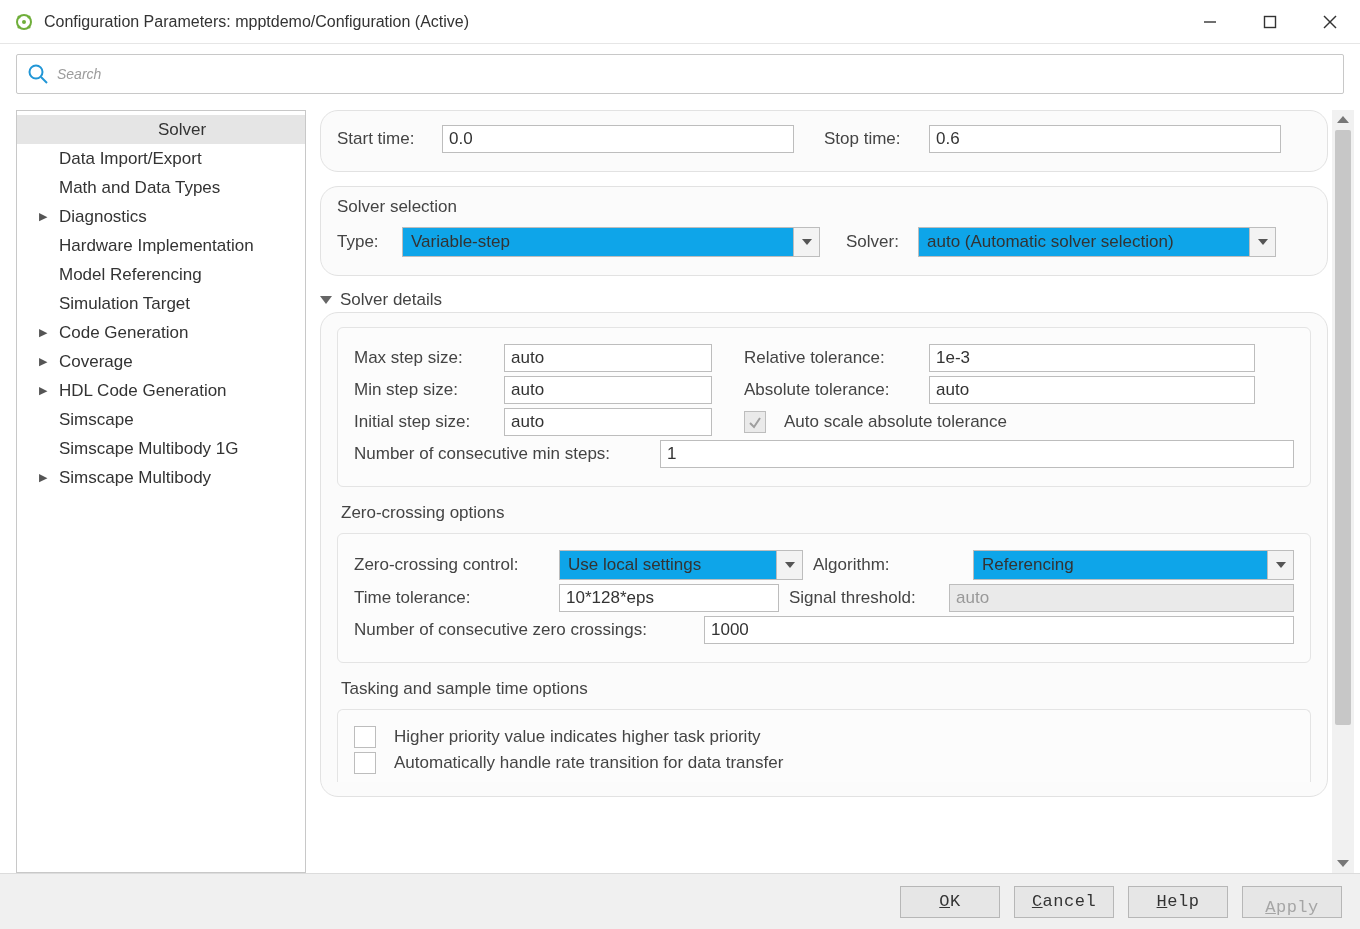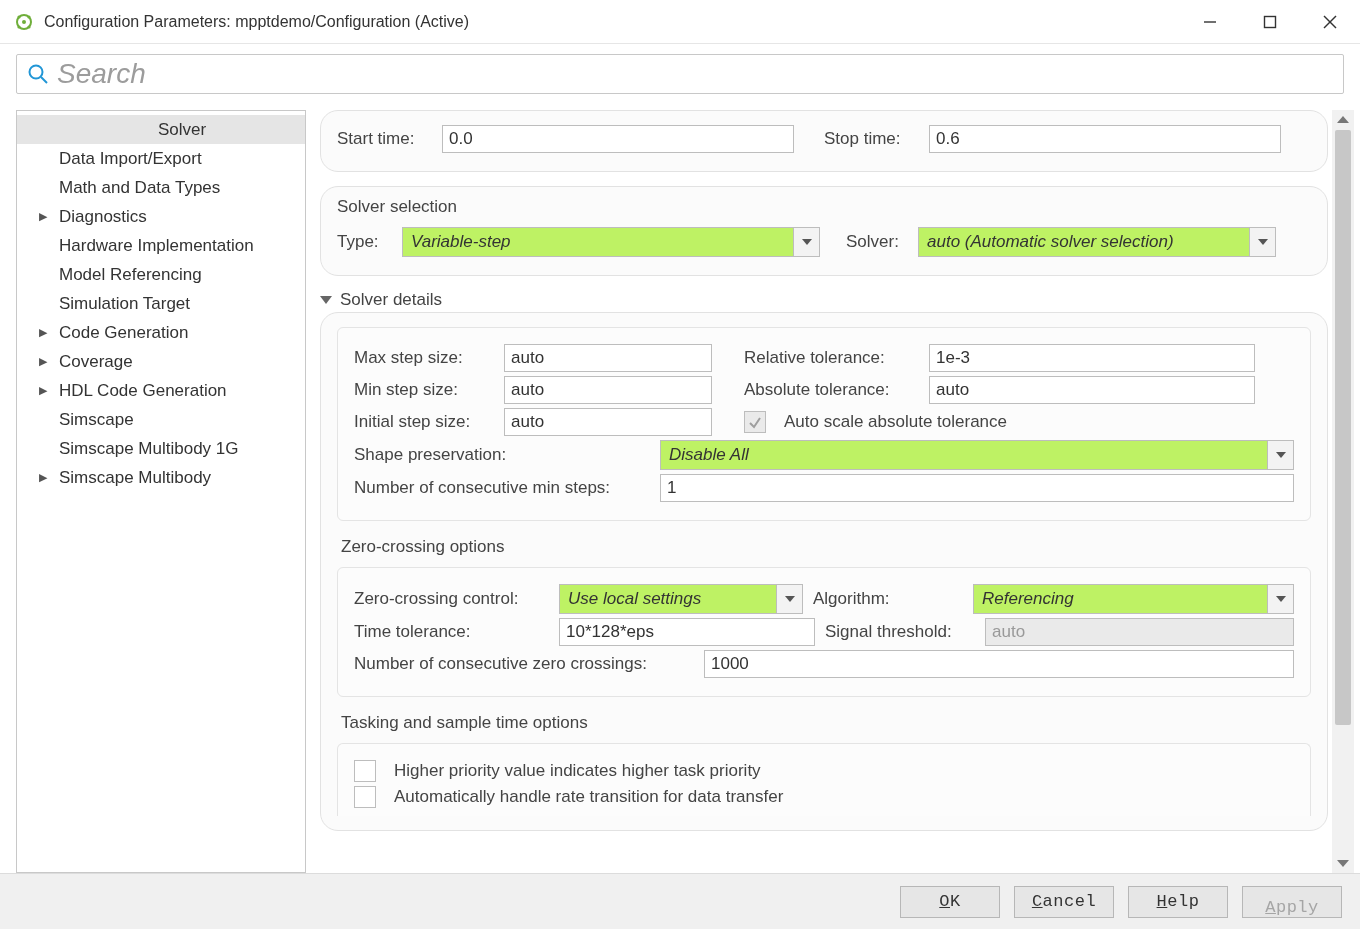--- a/index.html
+++ b/index.html
@@ -47,21 +47,21 @@
     border-radius: 2px;
     display: flex;
     align-items: center;
     padding: 0 10px;
     background: #fff;
   }
   .search-box svg { flex: 0 0 auto; margin-right: 8px; }
   .search-box input {
     border: none; outline: none;
     width: 100%;
-    font-size: 28px;
+    font-size: 14px;
     font-style: italic;
     color: #9c9c9c;
     padding: 2px 0;
   }
   .search-box input::placeholder { color: #9c9c9c; }
   
   .body-row {
     display: flex;
     height: calc(929px - 44px - 58px - 56px);
     background: #fff;
@@ -168,27 +168,26 @@
     background: #fff;
     padding: 4px 6px;
     font-size: 17px;
     color: #333;
     outline: none;
   }
   .textin[disabled] { background: #eaeaea; color: #999; }
   .dropdown {
     height: 30px;
     border: 1px solid #bdbdbd;
-    background: #bef264;
+    background: #0ea5e9;
     display: flex;
     align-items: center;
     position: relative;
     font-size: 17px;
     color: #333;
-    font-style: italic;
   }
   .dropdown .dd-text {
     flex: 1;
     padding: 0 8px;
     overflow: hidden;
     white-space: nowrap;
   }
   .dropdown .dd-btn {
     width: 26px; height: 100%;
     border-left: 1px solid #bdbdbd;
@@ -400,31 +399,20 @@
           <div class="row">
             <span class="lbl w-label-130">Initial step size:</span>
             <input class="textin" style="width: 208px;" value="auto">
             <span style="width:12px"></span>
             <span class="checkbox disabled">
               <svg width="14" height="14">
                   <polyline points="2,8 6,12 12,3" fill="none" stroke="#9e9e9e" stroke-width="2"></polyline>
                 </svg>
             </span>
             <span class="lbl">Auto scale absolute tolerance</span>
-          </div>
-          <div class="row">
-            <span class="lbl w-label-300" style="width:296px">Shape preservation:</span>
-            <div class="dropdown" style="flex:1">
-              <span class="dd-text">Disable All</span>
-              <span class="dd-btn">
-                <svg width="10" height="6">
-                    <polygon points="0,0 10,0 5,6" fill="#555"></polygon>
-                  </svg>
-              </span>
-            </div>
           </div>
           <div class="row">
             <span class="lbl w-label-300" style="width:296px">Number of consecutive min steps:</span>
             <input class="textin" style="flex: 1 1 0%;" value="1">
           </div>
         </div>
 
         <div style="height:16px"></div>
         <div class="section-title" style="margin-left:4px">Zero-crossing options</div>
         <div class="inner-panel">
@@ -443,21 +431,21 @@
               <span class="dd-text">Referencing</span>
               <span class="dd-btn">
                 <svg width="10" height="6">
                     <polygon points="0,0 10,0 5,6" fill="#555"></polygon>
                   </svg>
               </span>
             </div>
           </div>
           <div class="row">
             <span class="lbl w-label-190">Time tolerance:</span>
-            <input class="textin" style="width: 256px;" value="10*128*eps">
+            <input class="textin" style="width: 220px;" value="10*128*eps">
             <span class="lbl" style="width:150px">Signal threshold:</span>
             <input class="textin" style="flex: 1 1 0%;" disabled="" value="auto">
           </div>
           <div class="row">
             <span class="lbl" style="width:340px">Number of consecutive zero crossings:</span>
             <input class="textin" style="flex: 1 1 0%;" value="1000">
           </div>
         </div>
 
         <div style="height:16px"></div>

